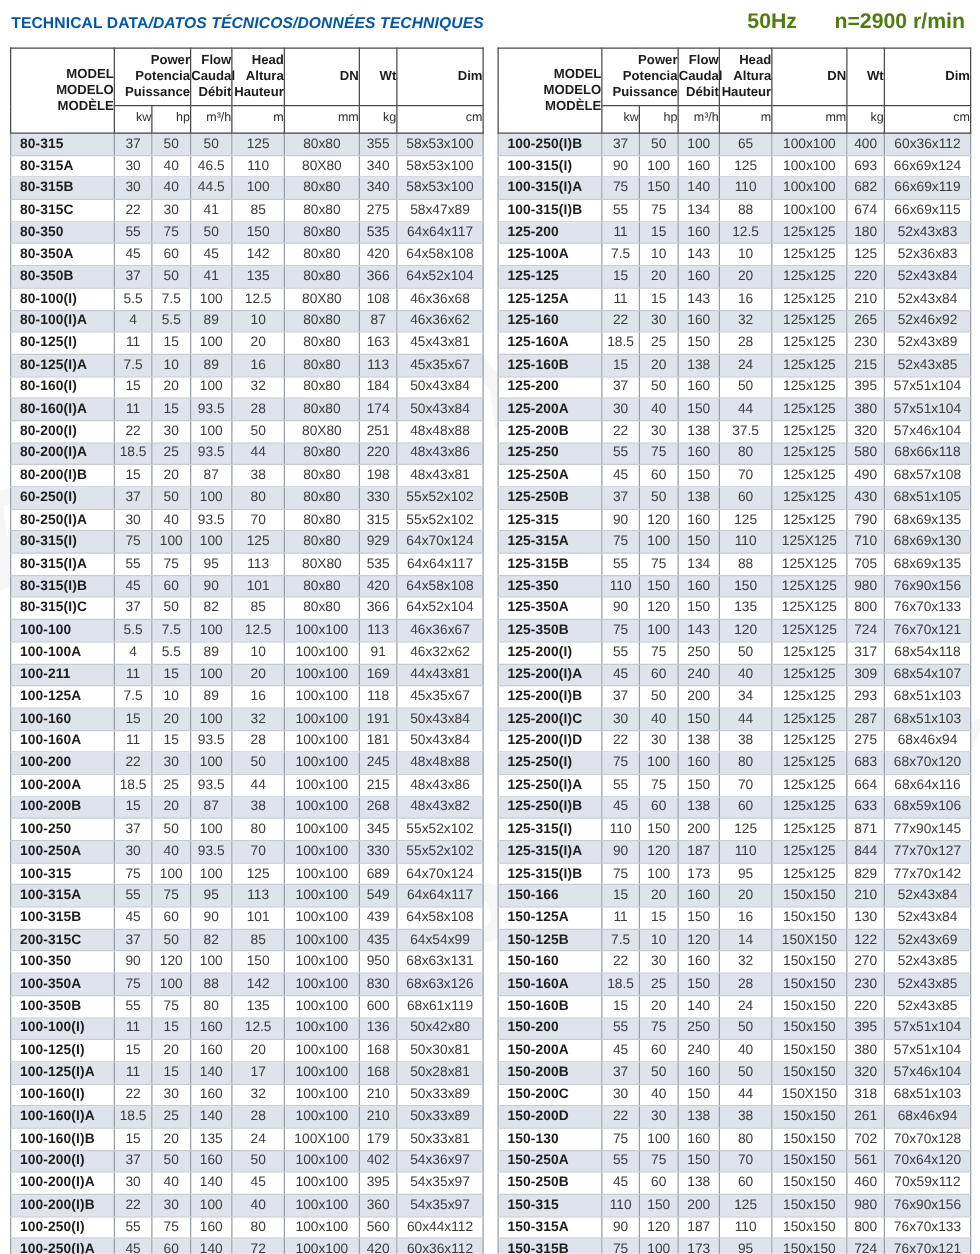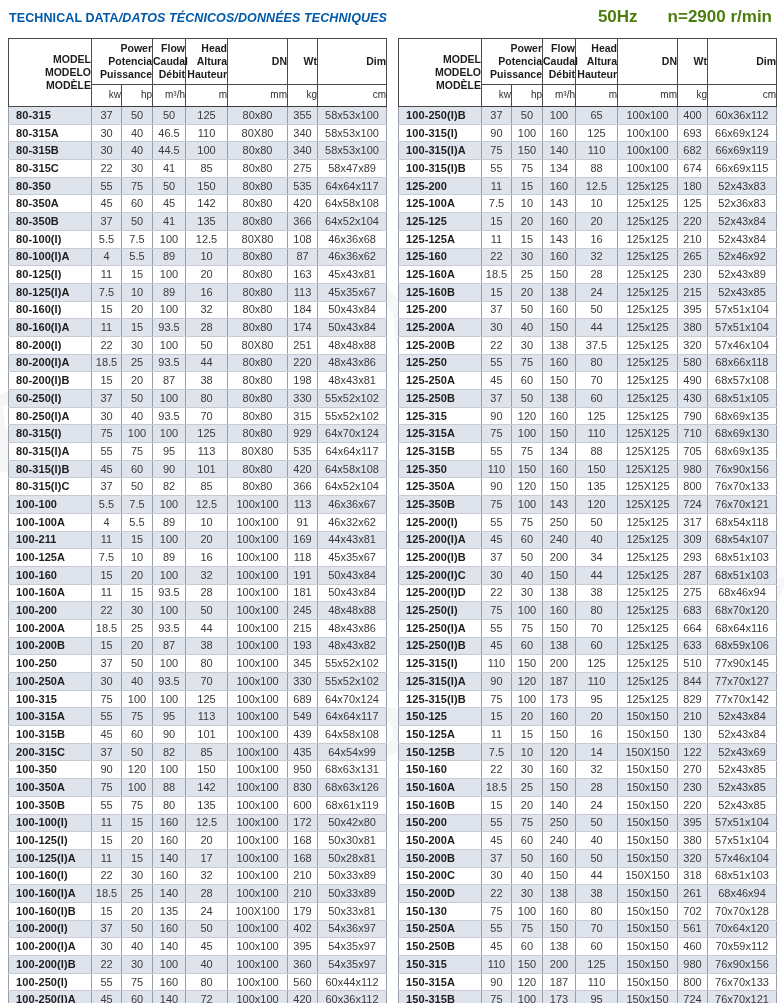--- a/index.html
+++ b/index.html
@@ -472,21 +472,21 @@
           <td>215</td>
           <td>48x43x86</td>
         </tr>
         <tr>
           <td class="model">100-200B</td>
           <td>15</td>
           <td>20</td>
           <td>87</td>
           <td>38</td>
           <td>100x100</td>
-          <td>193</td>
+          <td>268</td>
           <td>48x43x82</td>
         </tr>
         <tr>
           <td class="model">100-250</td>
           <td>37</td>
           <td>50</td>
           <td>100</td>
           <td>80</td>
           <td>100x100</td>
           <td>345</td>
@@ -572,21 +572,21 @@
           <td>600</td>
           <td>68x61x119</td>
         </tr>
         <tr>
           <td class="model">100-100(I)</td>
           <td>11</td>
           <td>15</td>
           <td>160</td>
           <td>12.5</td>
           <td>100x100</td>
-          <td>172</td>
+          <td>136</td>
           <td>50x42x80</td>
         </tr>
         <tr>
           <td class="model">100-125(I)</td>
           <td>15</td>
           <td>20</td>
           <td>160</td>
           <td>20</td>
           <td>100x100</td>
           <td>168</td>
@@ -1043,21 +1043,21 @@
           <td>633</td>
           <td>68x59x106</td>
         </tr>
         <tr>
           <td class="model">125-315(I)</td>
           <td>110</td>
           <td>150</td>
           <td>200</td>
           <td>125</td>
           <td>125x125</td>
-          <td>510</td>
+          <td>871</td>
           <td>77x90x145</td>
         </tr>
         <tr>
           <td class="model">125-315(I)A</td>
           <td>90</td>
           <td>120</td>
           <td>187</td>
           <td>110</td>
           <td>125x125</td>
           <td>844</td>
@@ -1067,21 +1067,21 @@
           <td class="model">125-315(I)B</td>
           <td>75</td>
           <td>100</td>
           <td>173</td>
           <td>95</td>
           <td>125x125</td>
           <td>829</td>
           <td>77x70x142</td>
         </tr>
         <tr>
-          <td class="model">150-125</td>
+          <td class="model">150-166</td>
           <td>15</td>
           <td>20</td>
           <td>160</td>
           <td>20</td>
           <td>150x150</td>
           <td>210</td>
           <td>52x43x84</td>
         </tr>
         <tr>
           <td class="model">150-125A</td>

